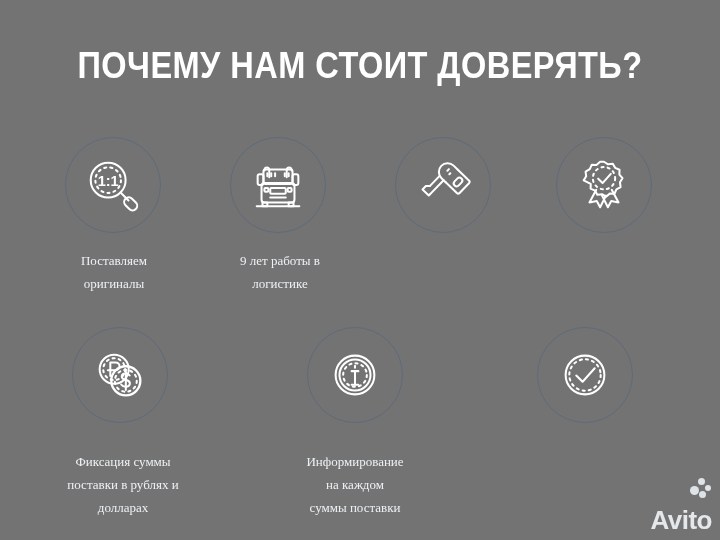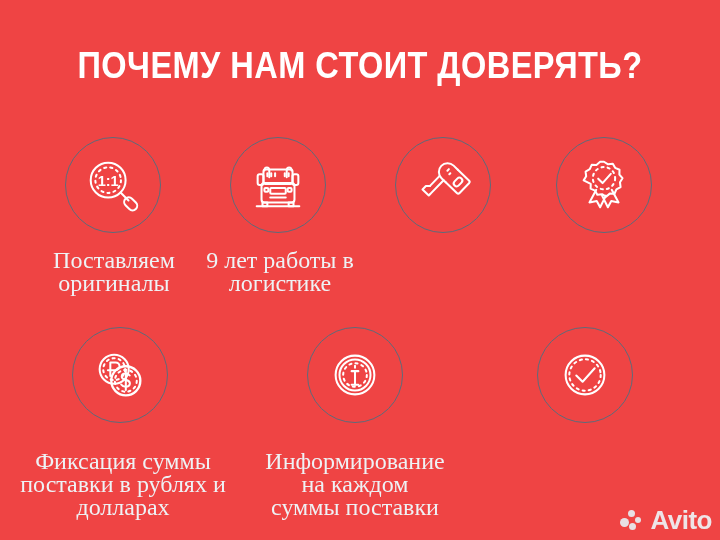--- a/index.html
+++ b/index.html
@@ -11,21 +11,21 @@
     height: 540px;
     background: #1b2a3a;
     font-family: "Liberation Serif", "DejaVu Serif", serif;
     overflow: hidden;
     position: relative;
   }
   #slide {
     position: relative;
     width: 720px;
     height: 540px;
-    background: #ef4444;
+    background: #737373;
     overflow: hidden;
   }
 
   
   #title {
     position: absolute;
     top: 46px;
     left: 0;
     width: 720px;
     text-align: center;
@@ -79,21 +79,21 @@
     font-family: "Liberation Sans", "DejaVu Sans", sans-serif;
     font-weight: bold;
   }
 
   
   .caption {
     position: absolute;
     text-align: center;
     color: #eef2f5;
     font-family: "Liberation Serif", "DejaVu Serif", serif;
-    font-size: 24px;
+    font-size: 13px;
     line-height: 23px;
     white-space: pre-line;
   }
 
   
   .c1 { left: 65px;  top: 137px; }
   .c2 { left: 230px; top: 137px; }
   .c3 { left: 395px; top: 137px; }
   .c4 { left: 556px; top: 137px; }
 
@@ -110,23 +110,24 @@
   .t5 { left: 20px;  top: 450px; width: 206px; }
   .t6 { left: 252px; top: 450px; width: 206px; }
   .t7 { left: 482px; top: 438px; width: 214px; }
 
   
   #watermark {
     position: absolute;
     right: 8px;
     bottom: 7px;
     display: flex;
-    align-items: center;
+    align-items: flex-end;
     gap: 8px;
     opacity: 0.92;
+    flex-direction: column;
   }
   #watermark .wm-dots {
     position: relative;
     width: 22px;
     height: 22px;
   }
   #watermark .wm-dots i {
     position: absolute;
     border-radius: 50%;
     background: #e8edf2;

